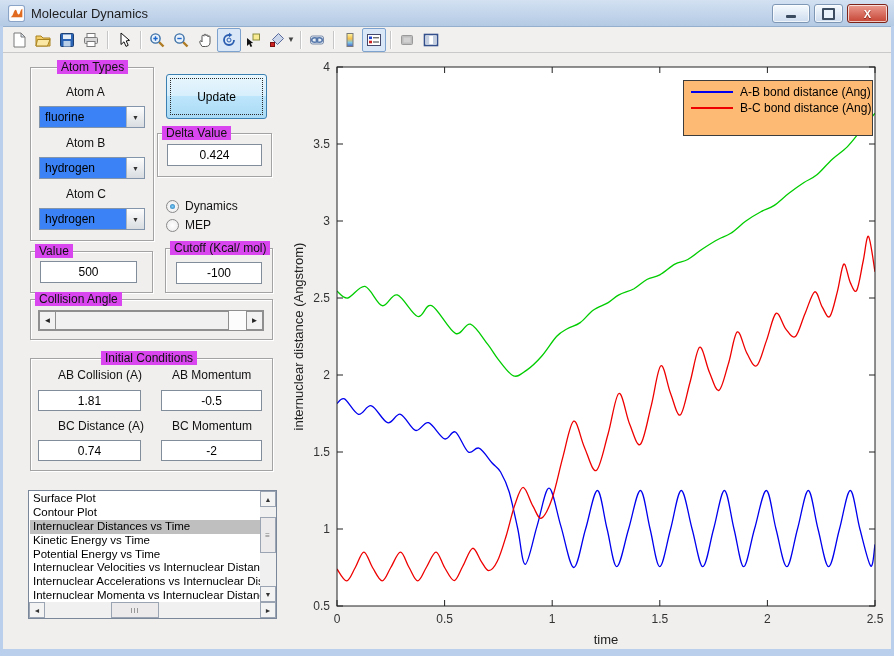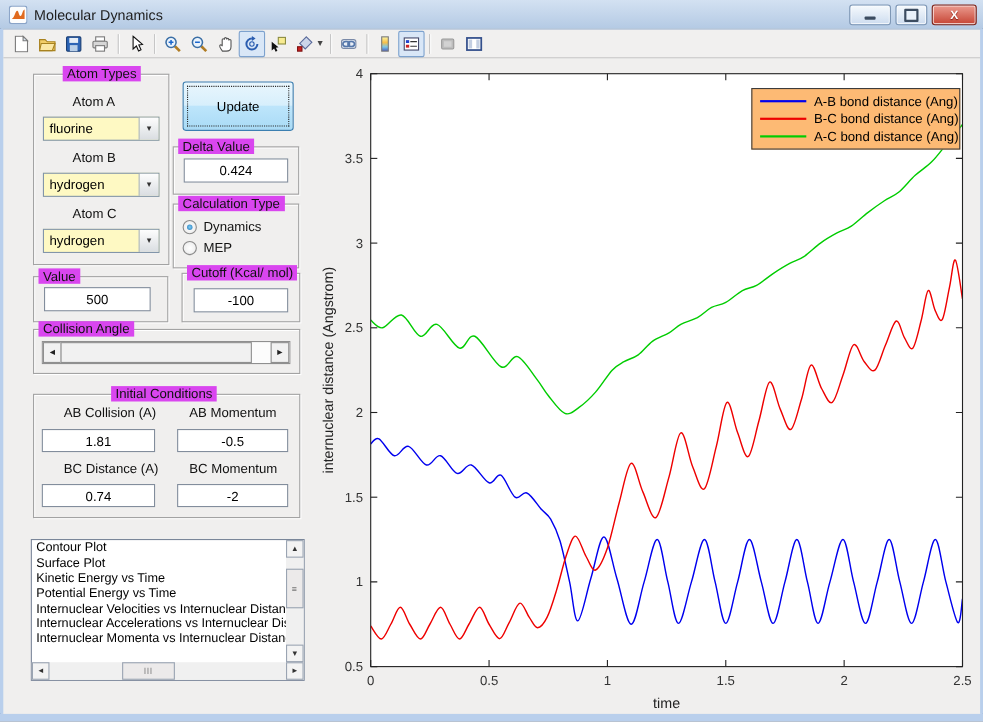--- a/index.html
+++ b/index.html
@@ -29,21 +29,21 @@
   .tool svg{width:16px;height:16px;}
   .tool.pressed{background:#d9e7f7;border:1px solid #7da2ce;}
   .sep{width:1px;height:18px;background:#c6c6c6;box-shadow:1px 0 0 #ffffff;margin:0 4px;}
   .caret{font-size:8px;color:#444;margin-left:-2px;width:9px;}
   
   .group{position:absolute;border:1px solid #a3a3a3;box-shadow:1px 1px 0 #ffffff, inset 1px 1px 0 #ffffff;background:transparent;}
   .gtitle{position:absolute;top:-8px;background:#d946ef;font-size:12px;color:#111;padding:0 4px;white-space:nowrap;}
   .lbl{position:absolute;font-size:12px;color:#111;white-space:nowrap;}
   .edit{position:absolute;border:1px solid #828d9c;background:#fff;font-size:12px;color:#000;
         text-align:center;font-family:"Liberation Sans",sans-serif;padding:0;box-sizing:border-box;}
-  .combo{position:absolute;height:22px;border:1px solid #8295aa;background:#fef9c3;box-sizing:border-box;}
+  .combo{position:absolute;height:22px;border:1px solid #8295aa;background:#3b82f6;box-sizing:border-box;}
   .combo .val{position:absolute;left:5px;top:3px;font-size:12px;color:#000;}
   .combo .cbtn{position:absolute;right:0;top:0;width:17px;height:100%;border-left:1px solid #aab5c0;
         background:linear-gradient(#fdfdfd,#d9dde1);display:flex;align-items:center;justify-content:center;font-size:7px;color:#333;}
   .btn-update{position:absolute;left:166px;top:74px;width:101px;height:45px;border:1px solid #3c7fb1;border-radius:3px;
         background:linear-gradient(#e9f6fd 0%,#d7effc 48%,#bde5fb 50%,#a9dbf6 100%);
         font-size:12px;color:#000;font-family:"Liberation Sans",sans-serif;position:absolute;}
   .btn-update .focus{position:absolute;inset:3px;border:1px dotted #2a2a2a;}
   .radio-row{position:absolute;display:flex;align-items:flex-end;gap:6px;font-size:12px;color:#111;}
   .radio{width:13px;height:13px;border-radius:50%;border:1px solid #8a8a8a;background:radial-gradient(#fff,#e8e8e8);box-sizing:border-box;position:relative;}
   .radio.on::after{content:"";position:absolute;left:3px;top:3px;width:5px;height:5px;border-radius:50%;
@@ -237,23 +237,20 @@
   <button class="btn-update">
     <span class="focus"></span>
     <span>Update</span>
   </button>
 
   <div class="group" style="left:157px;top:133px;width:113px;height:42px;">
     <span class="gtitle" style="left:4px;">Delta Value</span>
   </div>
   <input class="edit" style="left: 167px; top: 144px; width: 95px; height: 22px;" readonly="" value="0.424">
 
-  <div class="group" style="left:157px;top:185px;width:113px;height:57px;">
-    <span class="gtitle" style="left:4px;">Calculation Type</span>
-  </div>
   <div class="radio-row" style="left:166px;top:199px;">
     <span class="radio on"></span>
     <span>Dynamics</span>
   </div>
   <div class="radio-row" style="left:166px;top:218px;">
     <span class="radio"></span>
     <span>MEP</span>
   </div>
 
   <div class="group" style="left:30px;top:251px;width:121px;height:40px;">
@@ -282,22 +279,23 @@
   <span class="lbl" style="left:172px;top:368px;">AB Momentum</span>
   <input class="edit" style="left: 38px; top: 390px; width: 103px; height: 21px;" readonly="" value="1.81">
   <input class="edit" style="left: 161px; top: 390px; width: 101px; height: 21px;" readonly="" value="-0.5">
   <span class="lbl" style="left:58px;top:419px;">BC Distance (A)</span>
   <span class="lbl" style="left:172px;top:419px;">BC Momentum</span>
   <input class="edit" style="left: 38px; top: 440px; width: 103px; height: 21px;" readonly="" value="0.74">
   <input class="edit" style="left: 161px; top: 440px; width: 101px; height: 21px;" readonly="" value="-2">
 
   <div class="listbox">
     <div class="lb-items">
+        <div class="lb-row">Surface Plot</div>
         <div class="lb-row">Contour Plot</div>
-        <div class="lb-row">Surface Plot</div>
+        <div class="lb-row sel">Internuclear Distances vs Time</div>
         <div class="lb-row">Kinetic Energy vs Time</div>
         <div class="lb-row">Potential Energy vs Time</div>
         <div class="lb-row">Internuclear Velocities vs Internuclear Distance</div>
         <div class="lb-row">Internuclear Accelerations vs Internuclear Distance</div>
         <div class="lb-row">Internuclear Momenta vs Internuclear Distance</div>
       </div>
 
     <div class="sb" style="right:0;top:0;width:16px;height:111px;">
       <div class="sb-btn" style="left:0;top:0;width:16px;height:16px;">▲</div>
       <div class="sb-thumb" style="left:0;top:26px;width:16px;height:36px;">≡</div>
@@ -368,22 +366,18 @@
 
   <div class="legend">
     <div class="legend-row">
       <div class="sw" style="background: rgb(0, 0, 238);"></div>
       <span class="lt">A-B bond distance (Ang)</span>
     </div>
     <div class="legend-row">
       <div class="sw" style="background: rgb(238, 0, 0);"></div>
       <span class="lt">B-C bond distance (Ang)</span>
     </div>
-    <div class="legend-row">
-      <div class="sw" style="background: rgb(0, 204, 0);"></div>
-      <span class="lt">A-C bond distance (Ang)</span>
-    </div>
   </div>
 
   <div class="side l"></div>
   <div class="side r"></div>
   <div class="side b"></div>
 </div>
 
 </body></html>

